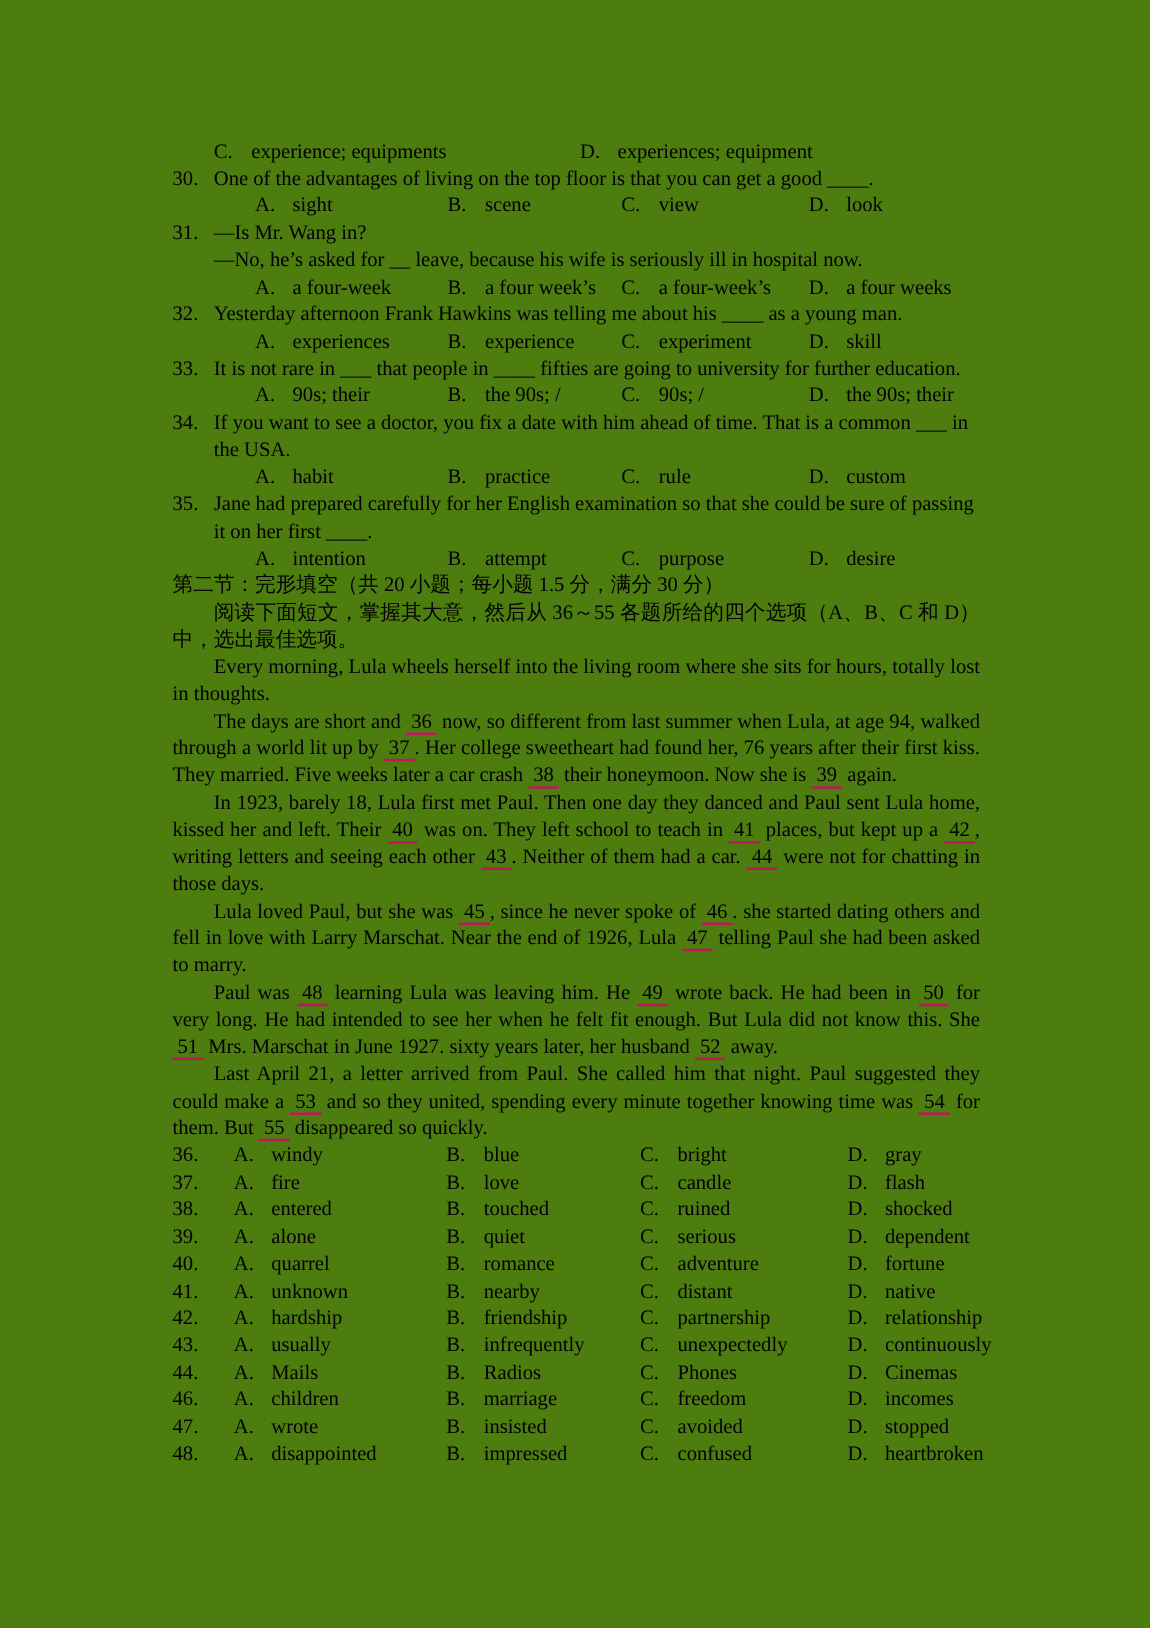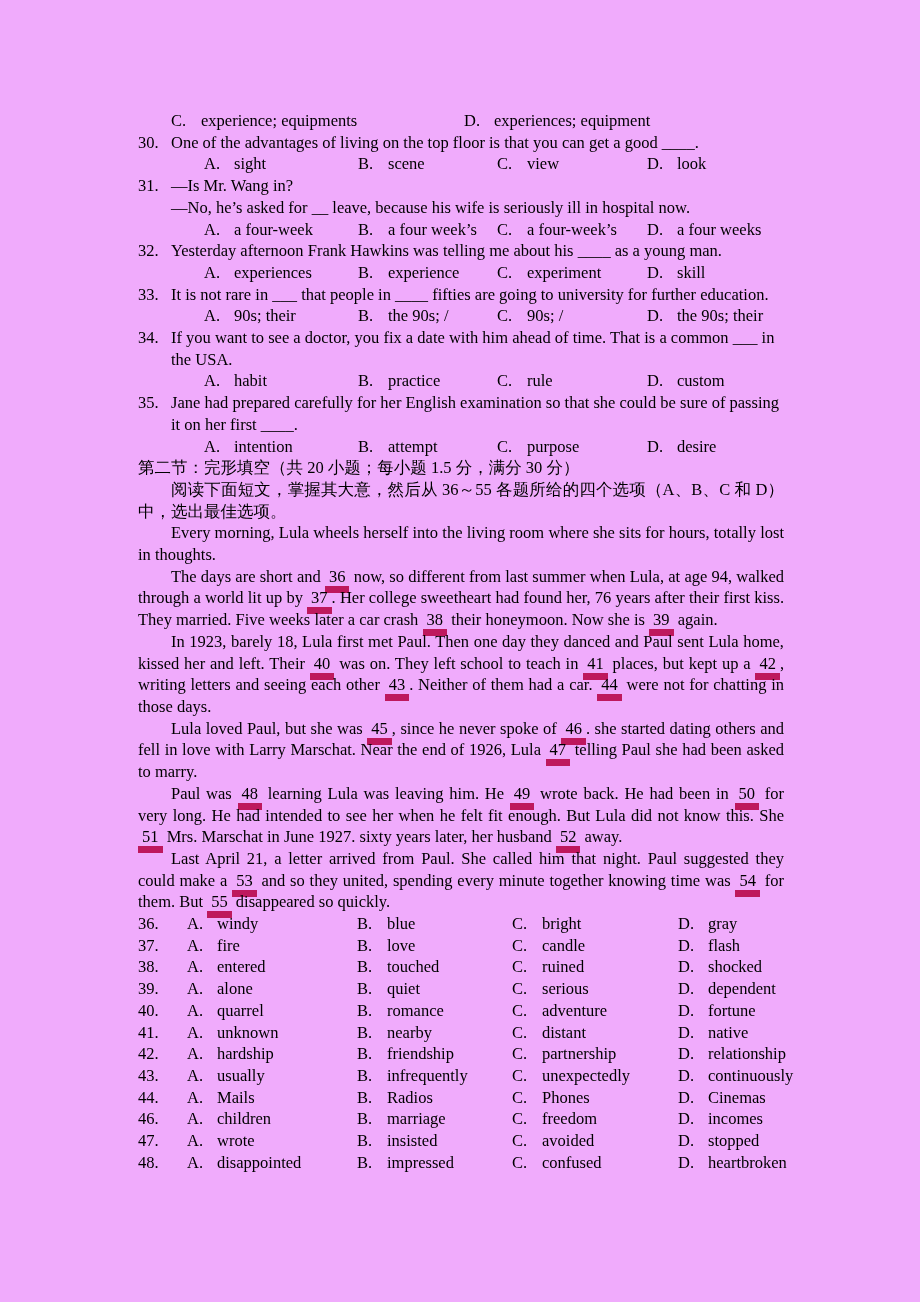--- a/index.html
+++ b/index.html
@@ -4,21 +4,21 @@
 <style>
   html, body {
     margin: 0;
     padding: 0;
     background: #ffffff;
   }
   .page {
     position: relative;
     width: 920px;
     height: 1302px;
-    background: #f0abfc;
+    background: #4d7c0f;
     color: #000000;
     font-family: "Liberation Serif", "DejaVu Serif", serif;
     font-size: 16.5px;
     line-height: 21.7px;
     overflow: hidden;
   }
   .content {
     position: absolute;
     left: 138px;
     top: 110px;
@@ -59,21 +59,21 @@
     display: inline-block;
     width: 30px;
   }
   .heading { white-space: nowrap; }
   .para {
     text-align: justify;
     text-indent: 33px;
     margin: 0;
   }
   .blank {
-    border-bottom: 7px solid #be185d;
+    border-bottom: 2px solid #be185d;
     padding: 0 4px;
     white-space: nowrap;
   }
 </style>
 </head>
 <body>
 
 <div class="page">
   <div class="content">
 

